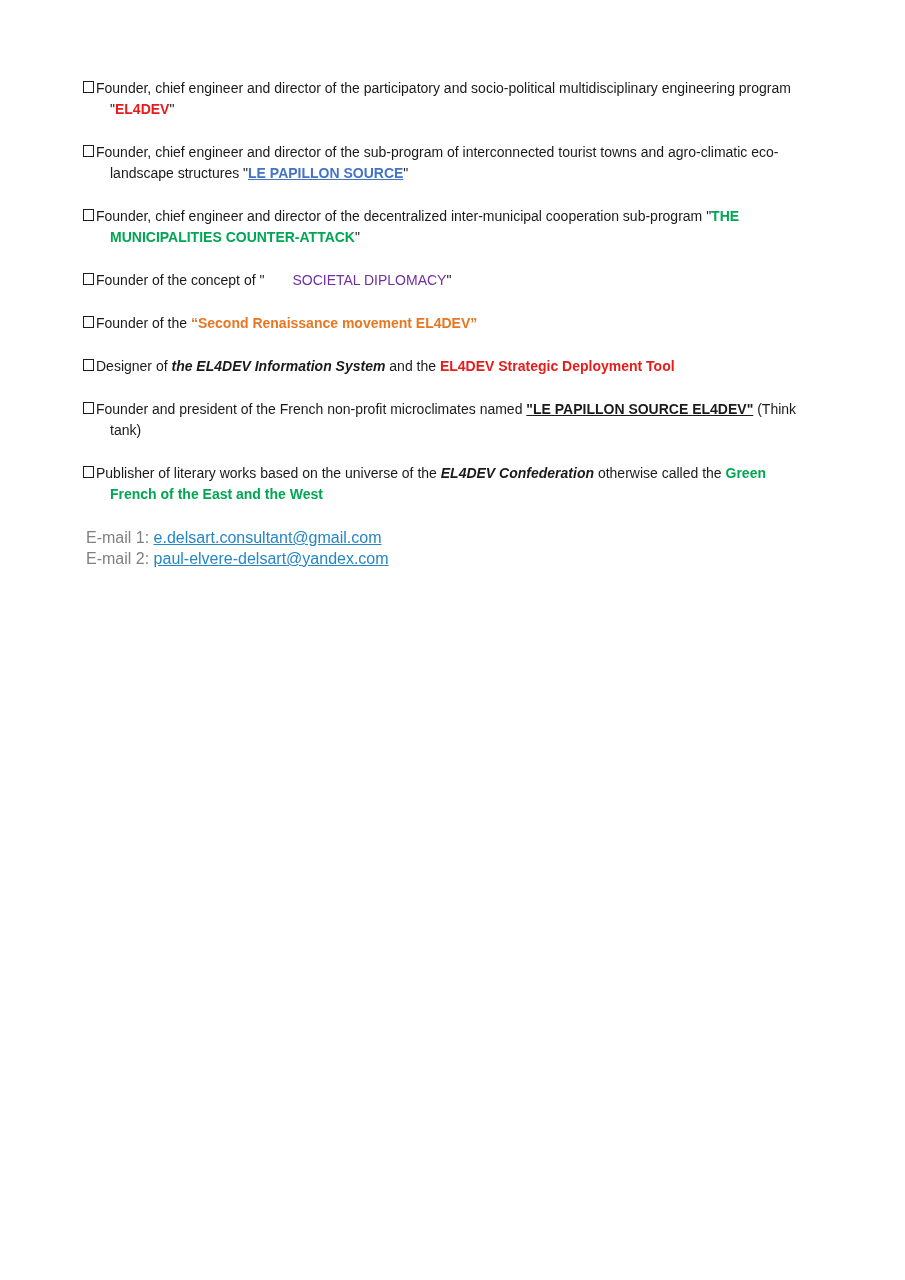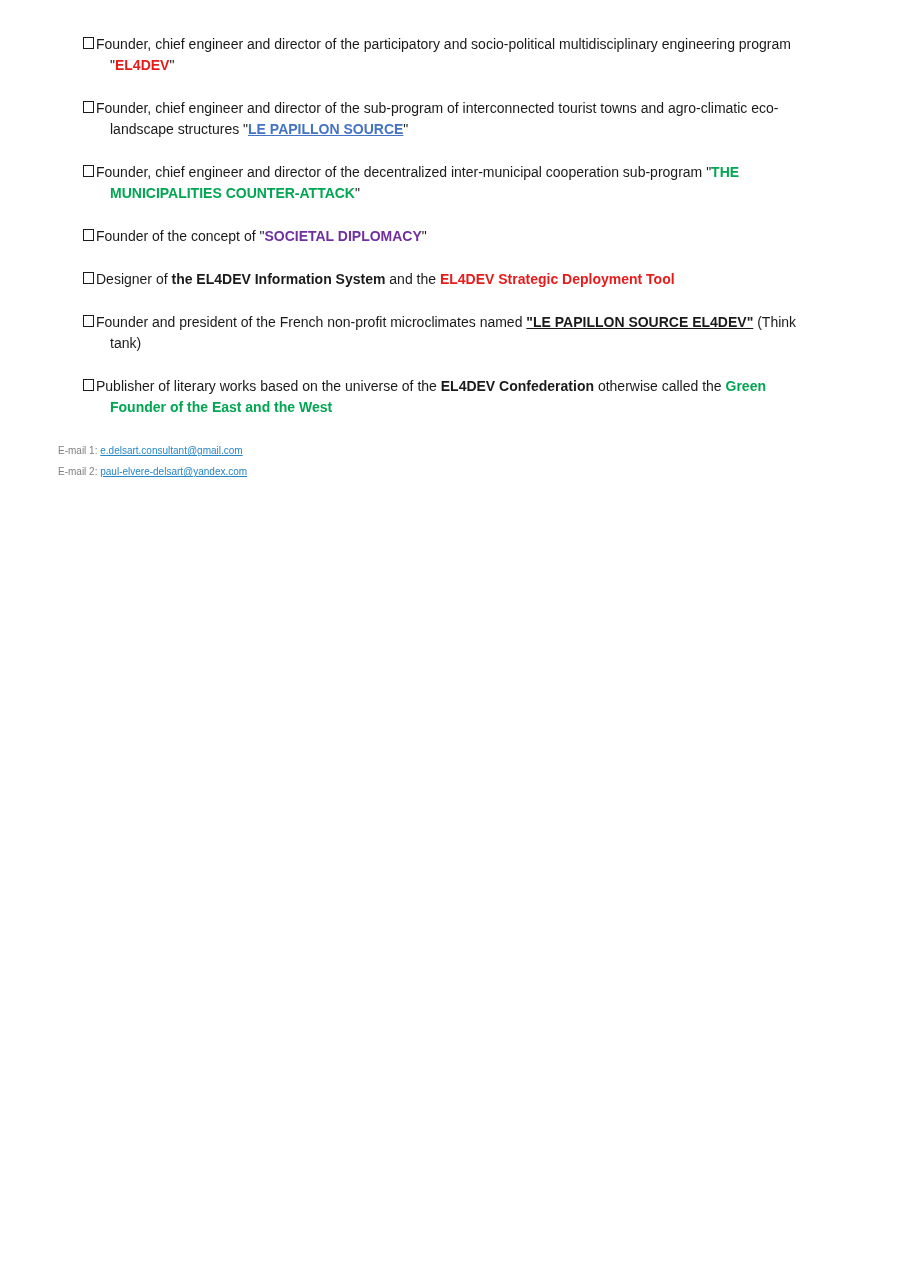--- a/index.html
+++ b/index.html
@@ -11,21 +11,21 @@
     width: 905px;
     height: 1280px;
     font-family: "Liberation Sans", "DejaVu Sans", sans-serif;
     color: var(--text, #1a1a1a);
     overflow: hidden;
   }
   .page {
     position: relative;
     width: 905px;
     height: 1280px;
-    padding-top: 34px;
+    padding-top: 78px;
     box-sizing: border-box;
   }
   .list { }
   .li {
     margin: 0 60px 22px 110px;
     text-indent: -27px;
     font-size: 14px;
     line-height: 21px;
     color: var(--text, #1a1a1a);
   }
@@ -34,53 +34,54 @@
     width: 9px;
     height: 10px;
     border: 1.5px solid #1b1b1b;
     margin-right: 2px;
     position: relative;
     top: 0px;
     box-sizing: content-box;
   }
   .run { text-indent: 0; }
   .plain { }
-  .bold { font-weight: bold; }
+  .bold { font-weight: bold; font-style: italic; }
   .bu { font-weight: bold; text-decoration: underline; }
   .red    { font-weight: bold; color: var(--red, #e81b1b); margin-top: 25px; }
   .blue   { font-weight: bold; color: var(--blue, #4472c4); text-decoration: underline; }
   .green  { font-weight: bold; color: var(--green, #00a651); }
-  .purple { font-weight: bold; color: var(--purple, #7030a0); }
+  .purple { font-weight: normal; color: var(--purple, #7030a0); margin-left: 28px; }
   .orange { font-weight: bold; color: var(--orange, #e87722); }
   .emails {
-    margin: 22px 0 0 58px;
-    font-size: 10px;
+    margin: 22px 0 0 86px;
+    font-size: 16px;
     line-height: 21px;
   }
   .email-line { }
   .email-label { color: var(--gray, #808080); }
   .email-link {
     color: var(--link, #2586c7);
     text-decoration: underline;
     cursor: pointer;
   }
 </style>
 </head>
 <body>
 
 <div class="page">
 
   <div id="bullet-list" class="list">
       <div class="li"><span class="sq"></span><span class="run plain">Founder, chief engineer and director of the participatory and socio-political multidisciplinary engineering program</span><br><span class="run plain">"</span><span class="run red">EL4DEV</span><span class="run plain">"</span></div>
       <div class="li"><span class="sq"></span><span class="run plain">Founder, chief engineer and director of the sub-program of interconnected tourist towns and agro-climatic eco-</span><br><span class="run plain">landscape structures "</span><span class="run blue">LE PAPILLON SOURCE</span><span class="run plain">"</span></div>
       <div class="li"><span class="sq"></span><span class="run plain">Founder, chief engineer and director of the decentralized inter-municipal cooperation sub-program "</span><span class="run green">THE</span><br><span class="run green">MUNICIPALITIES COUNTER-ATTACK</span><span class="run plain">"</span></div>
       <div class="li"><span class="sq"></span><span class="run plain">Founder of the concept of "</span><span class="run purple">SOCIETAL DIPLOMACY</span><span class="run plain">"</span></div>
+      <div class="li"><span class="sq"></span><span class="run plain">Founder of the </span><span class="run orange">“Second Renaissance movement EL4DEV”</span></div>
       <div class="li"><span class="sq"></span><span class="run plain">Designer of </span><span class="run bold">the EL4DEV Information System</span><span class="run plain"> and the </span><span class="run red">EL4DEV Strategic Deployment Tool</span></div>
       <div class="li"><span class="sq"></span><span class="run plain">Founder and president of the French non-profit microclimates named </span><span class="run bu">"LE PAPILLON SOURCE EL4DEV"</span><span class="run plain"> (Think</span><br><span class="run plain">tank)</span></div>
-      <div class="li"><span class="sq"></span><span class="run plain">Publisher of literary works based on the universe of the </span><span class="run bold">EL4DEV Confederation</span><span class="run plain"> otherwise called the </span><span class="run green">Green</span><br><span class="run green">Founder of the East and the West</span></div>
+      <div class="li"><span class="sq"></span><span class="run plain">Publisher of literary works based on the universe of the </span><span class="run bold">EL4DEV Confederation</span><span class="run plain"> otherwise called the </span><span class="run green">Green</span><br><span class="run green">French of the East and the West</span></div>
     </div>
 
   <div class="emails">
     <div class="email-line">
       <span class="email-label">E-mail 1: </span><a class="email-link">e.delsart.consultant@gmail.com</a>
     </div>
     <div class="email-line">
       <span class="email-label">E-mail 2: </span><a class="email-link">paul-elvere-delsart@yandex.com</a>
     </div>
   </div>

